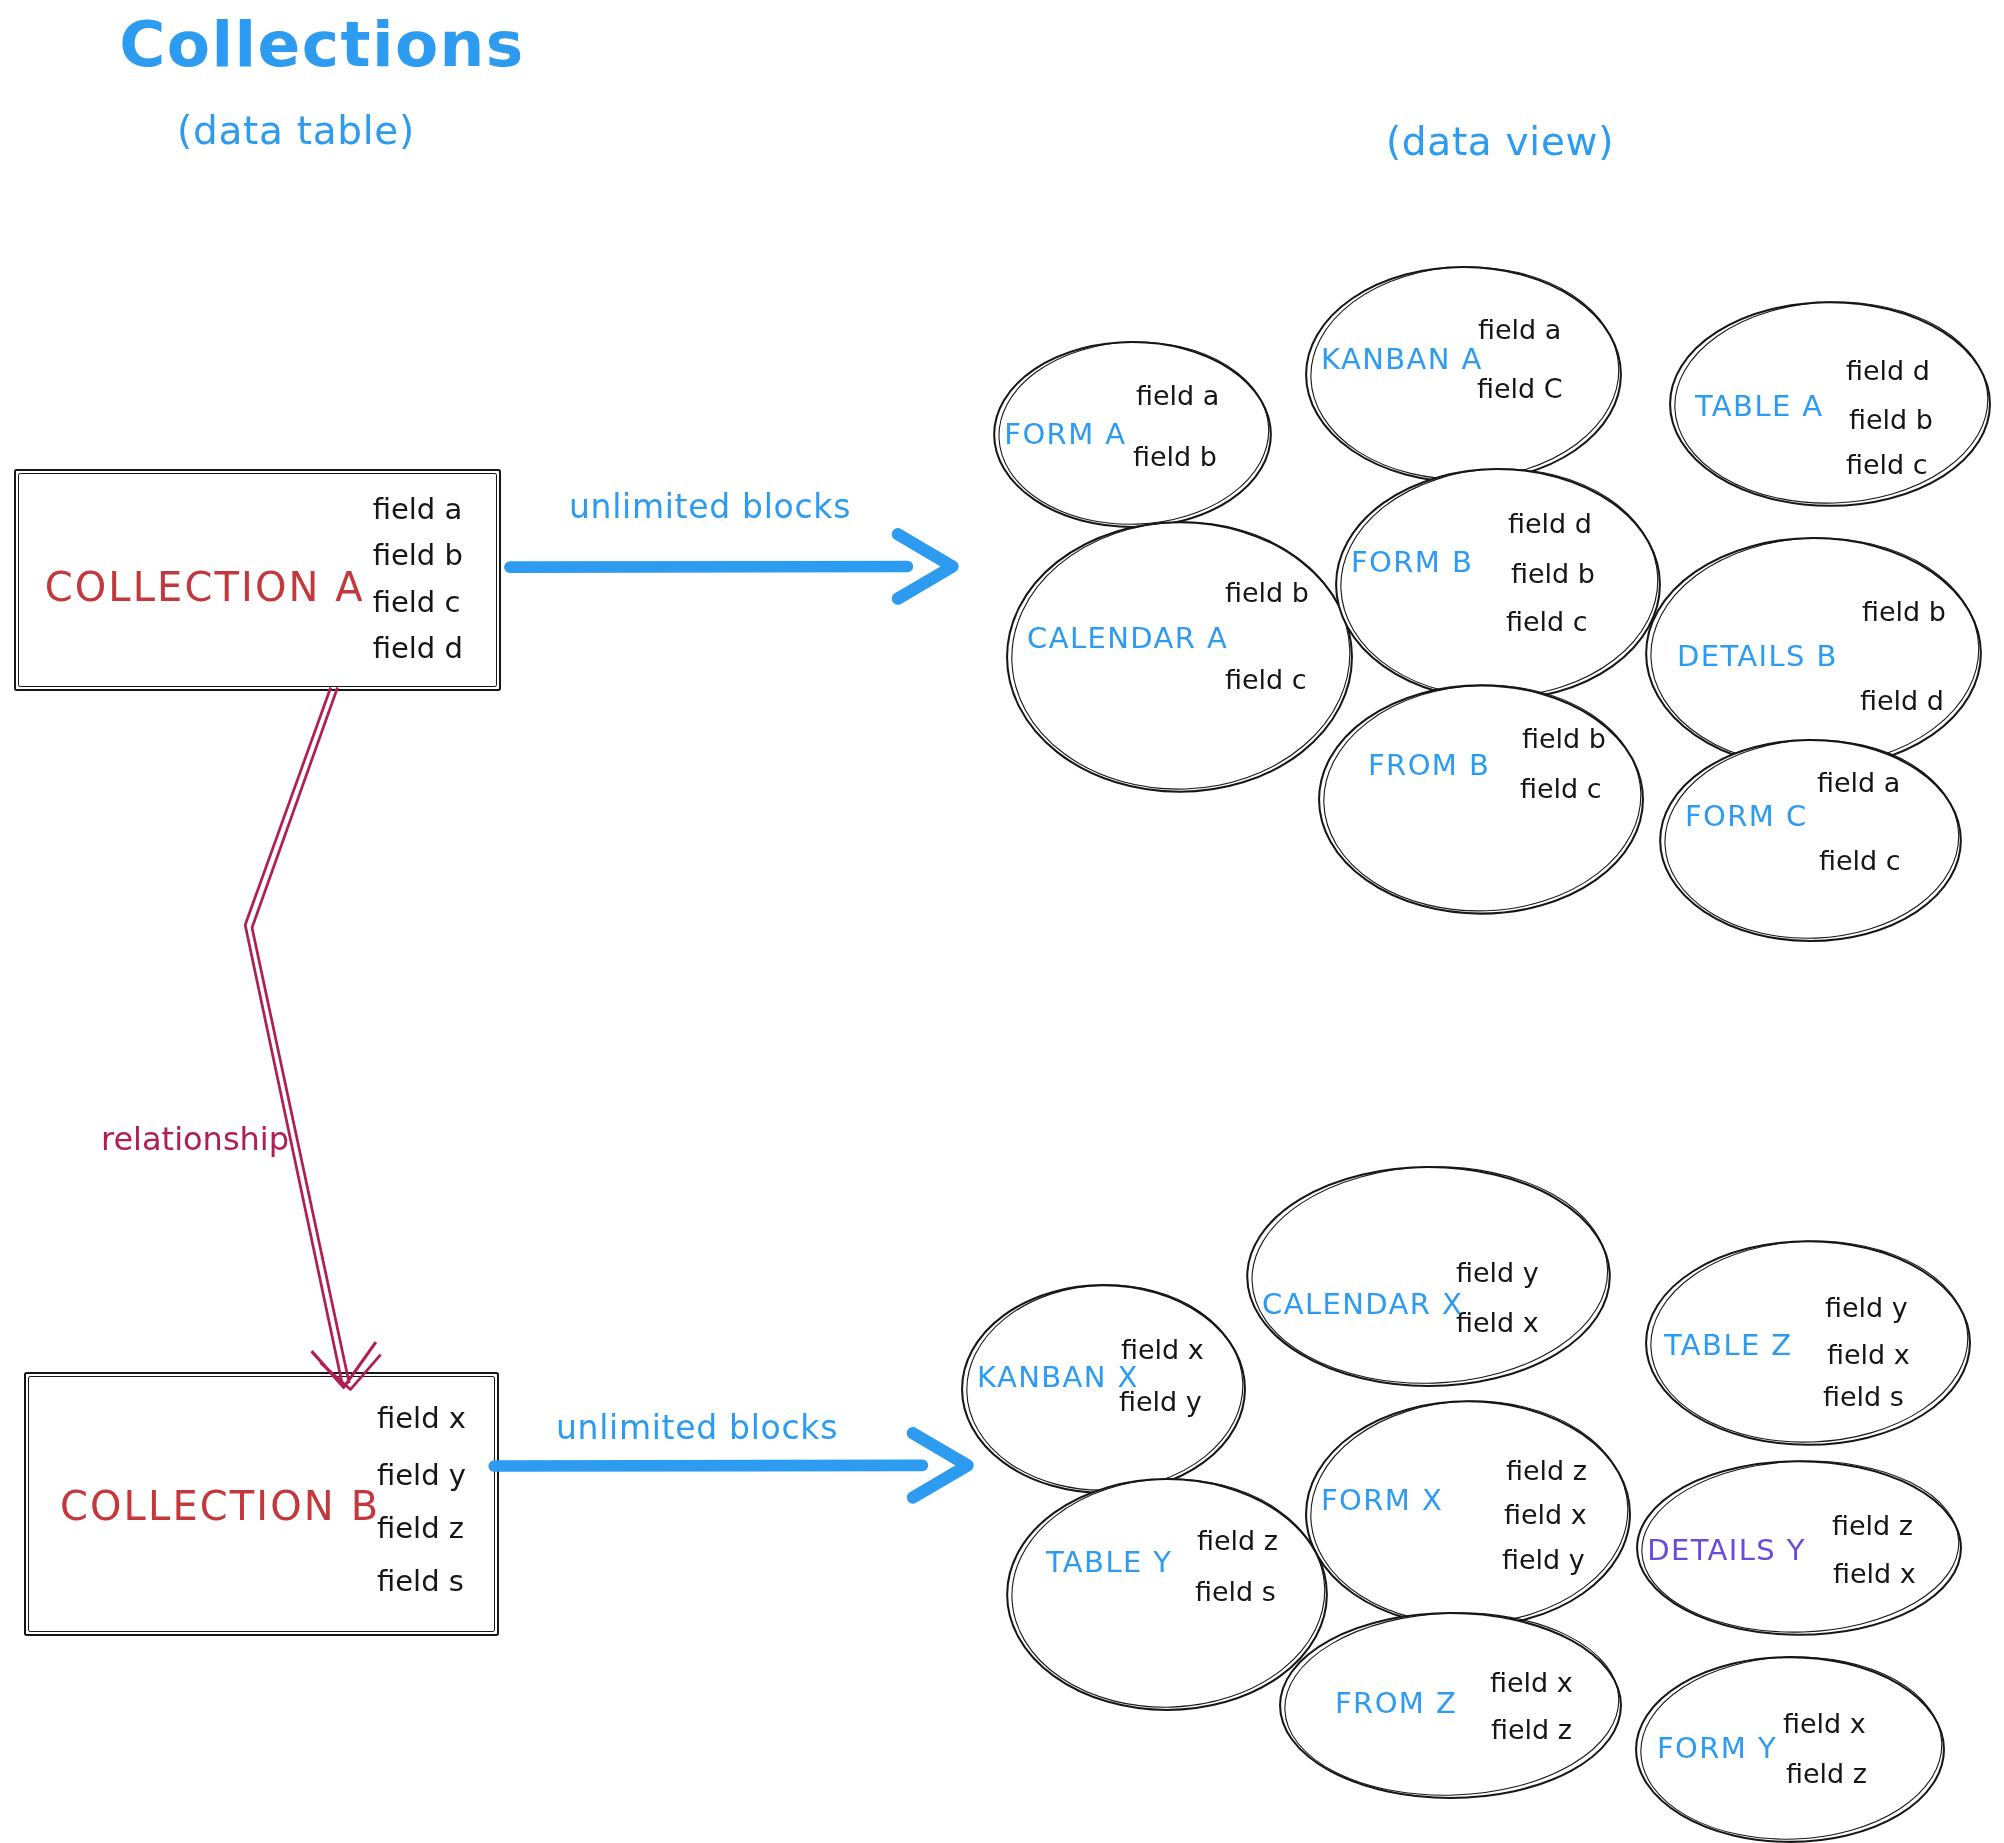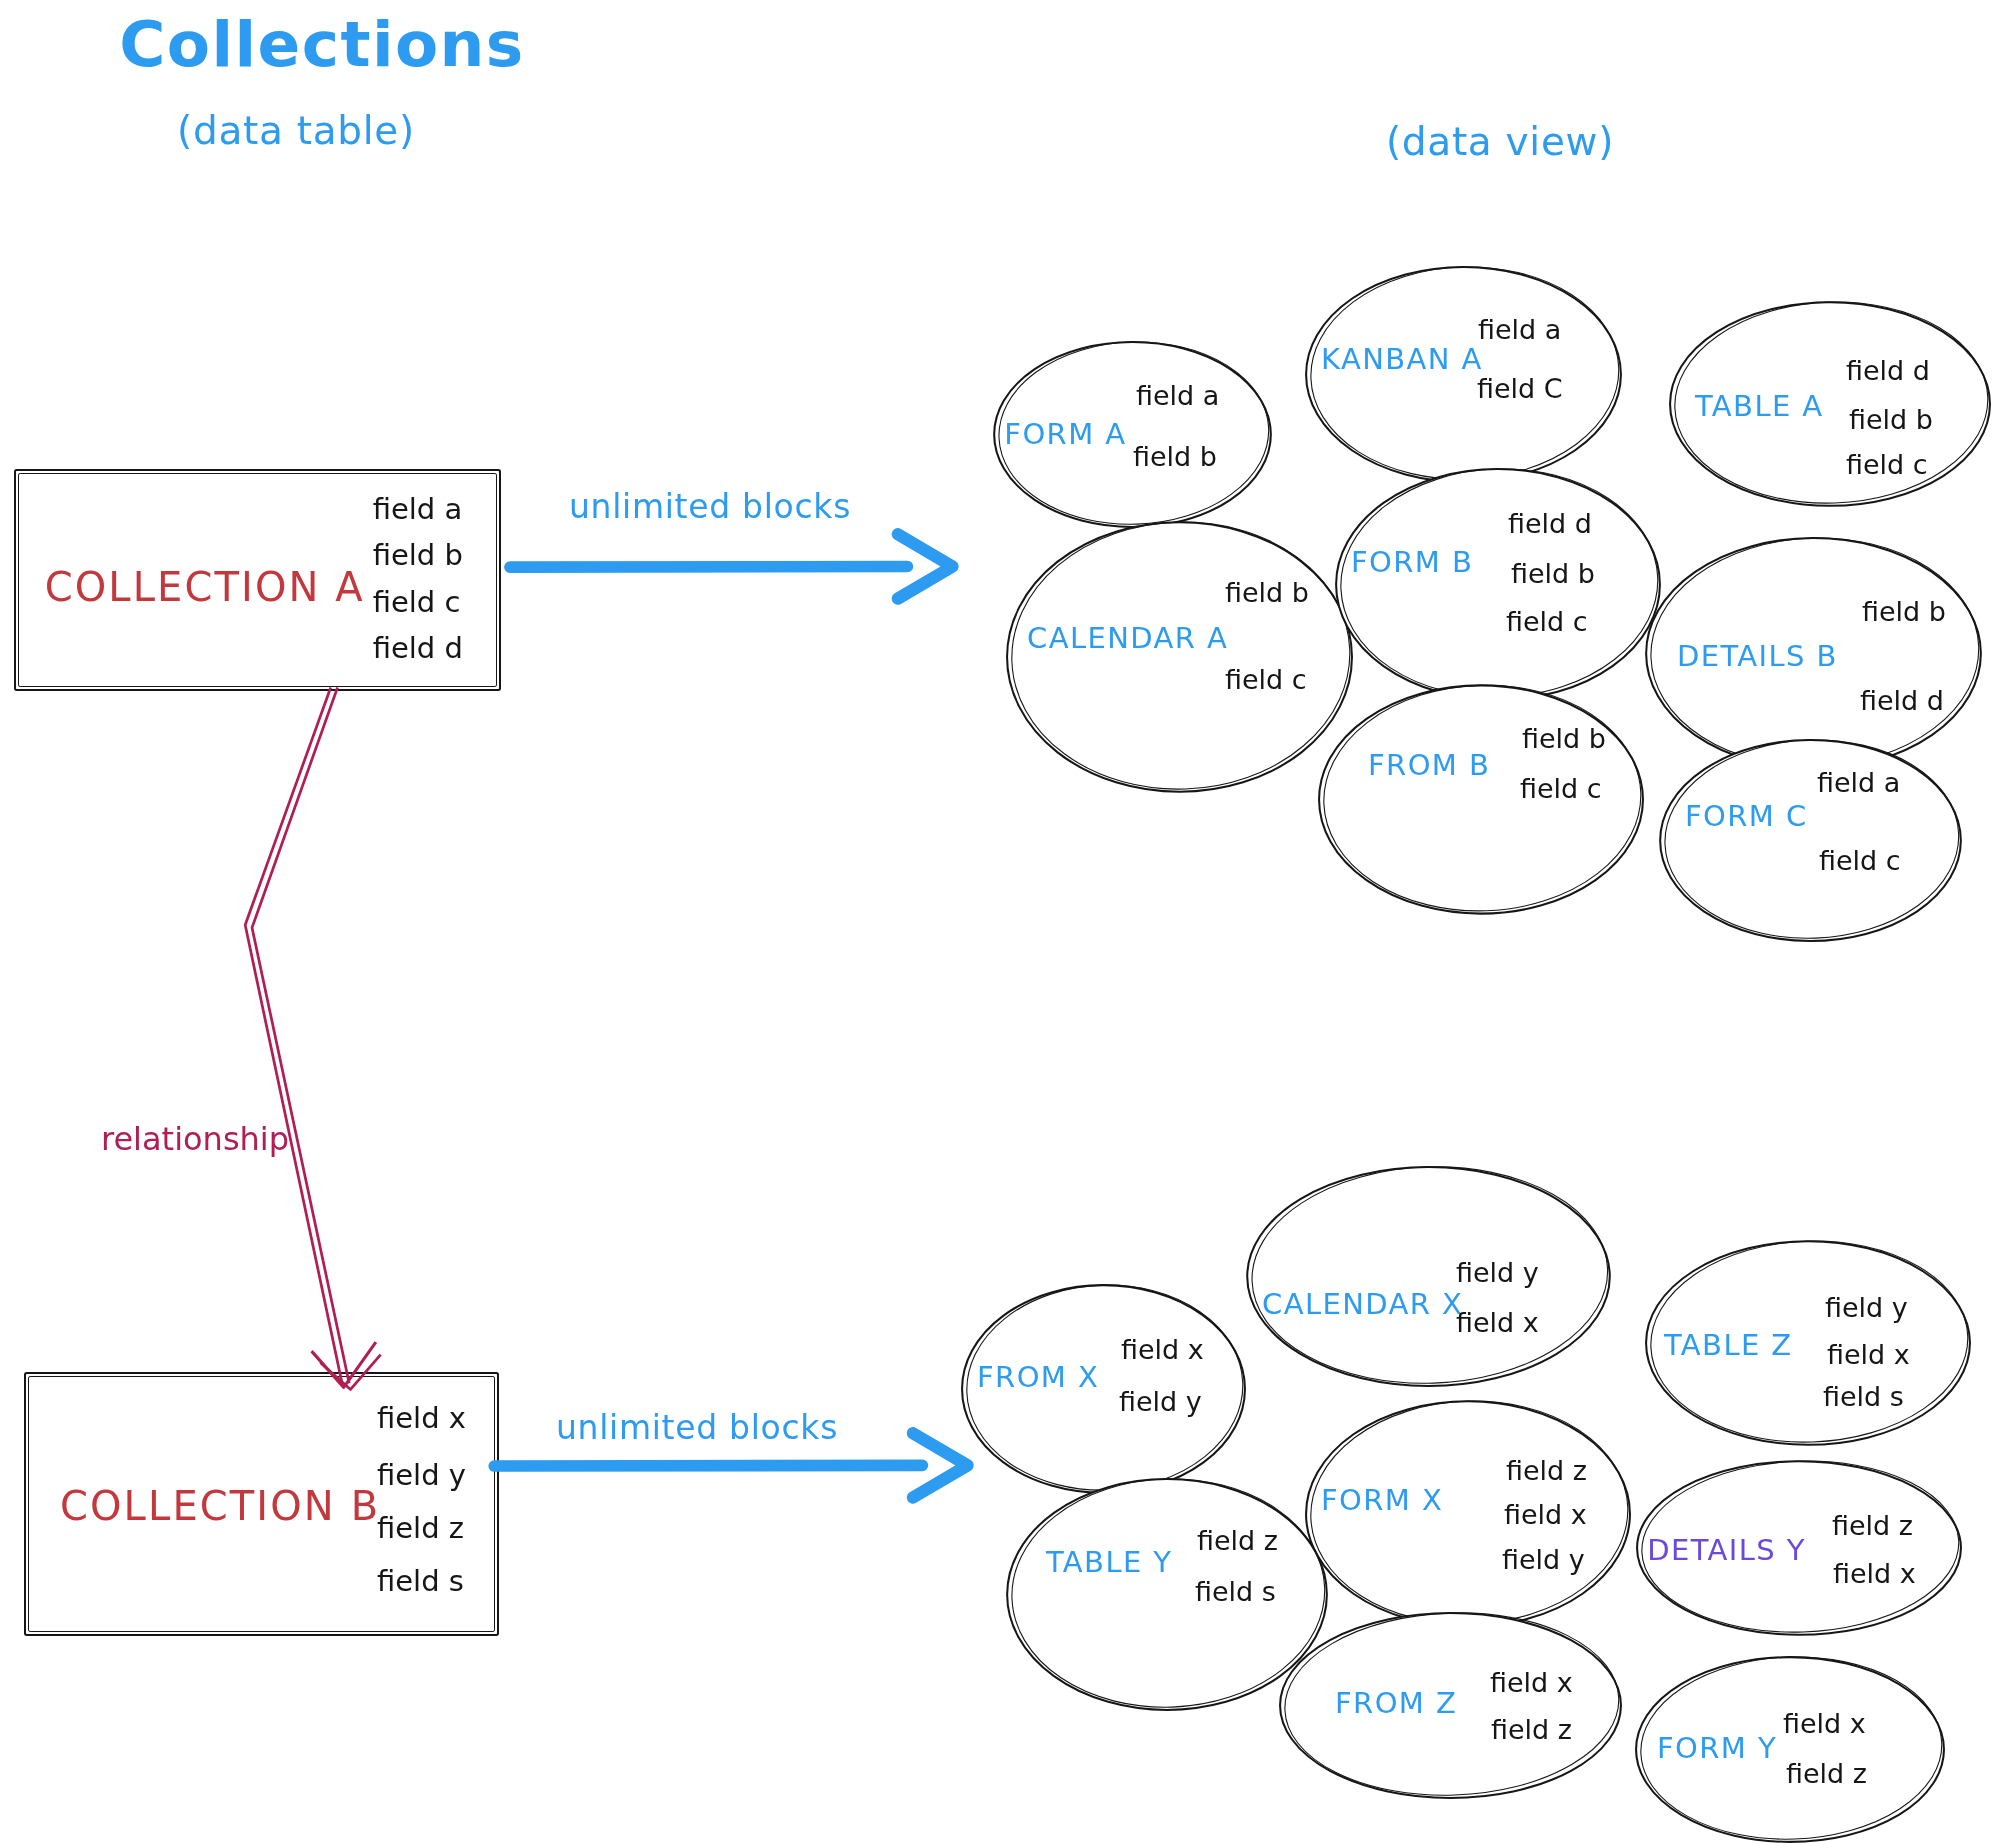--- a/index.html
+++ b/index.html
@@ -155,21 +155,21 @@
         </svg>
         <div class="blabel" style="left: 17px; top: 139px;">CALENDAR X</div>
         <div class="bfield" style="left: 211px; top: 107px;">field y</div>
         <div class="bfield" style="left: 211px; top: 157px;">field x</div>
       </div>
       <div class="block" style="left: 960px; top: 1283px; width: 287px; height: 212px;">
         <svg width="287" height="212" viewBox="0 0 420 310">
           <ellipse cx="210" cy="155" rx="207" ry="152" fill="#ffffff" style="stroke:var(--ink)" stroke-width="3"></ellipse>
           <ellipse cx="212" cy="153" rx="202" ry="150" fill="none" style="stroke:var(--ink)" stroke-width="1.6" transform="rotate(-2 210 155)"></ellipse>
         </svg>
-        <div class="blabel" style="left: 17px; top: 94px;">FROM X</div>
+        <div class="blabel" style="left: 17px; top: 94px;">KANBAN X</div>
         <div class="bfield" style="left: 161px; top: 66px;">field x</div>
         <div class="bfield" style="left: 159px; top: 118px;">field y</div>
       </div>
       <div class="block" style="left: 1644px; top: 1239px; width: 328px; height: 208px;">
         <svg width="328" height="208" viewBox="0 0 480 304">
           <ellipse cx="240" cy="152" rx="237" ry="149" fill="#ffffff" style="stroke:var(--ink)" stroke-width="3"></ellipse>
           <ellipse cx="242" cy="150" rx="232" ry="147" fill="none" style="stroke:var(--ink)" stroke-width="1.6" transform="rotate(-2 240 152)"></ellipse>
         </svg>
         <div class="blabel" style="left: 20px; top: 106px;">TABLE Z</div>
         <div class="bfield" style="left: 181px; top: 68px;">field y</div>

